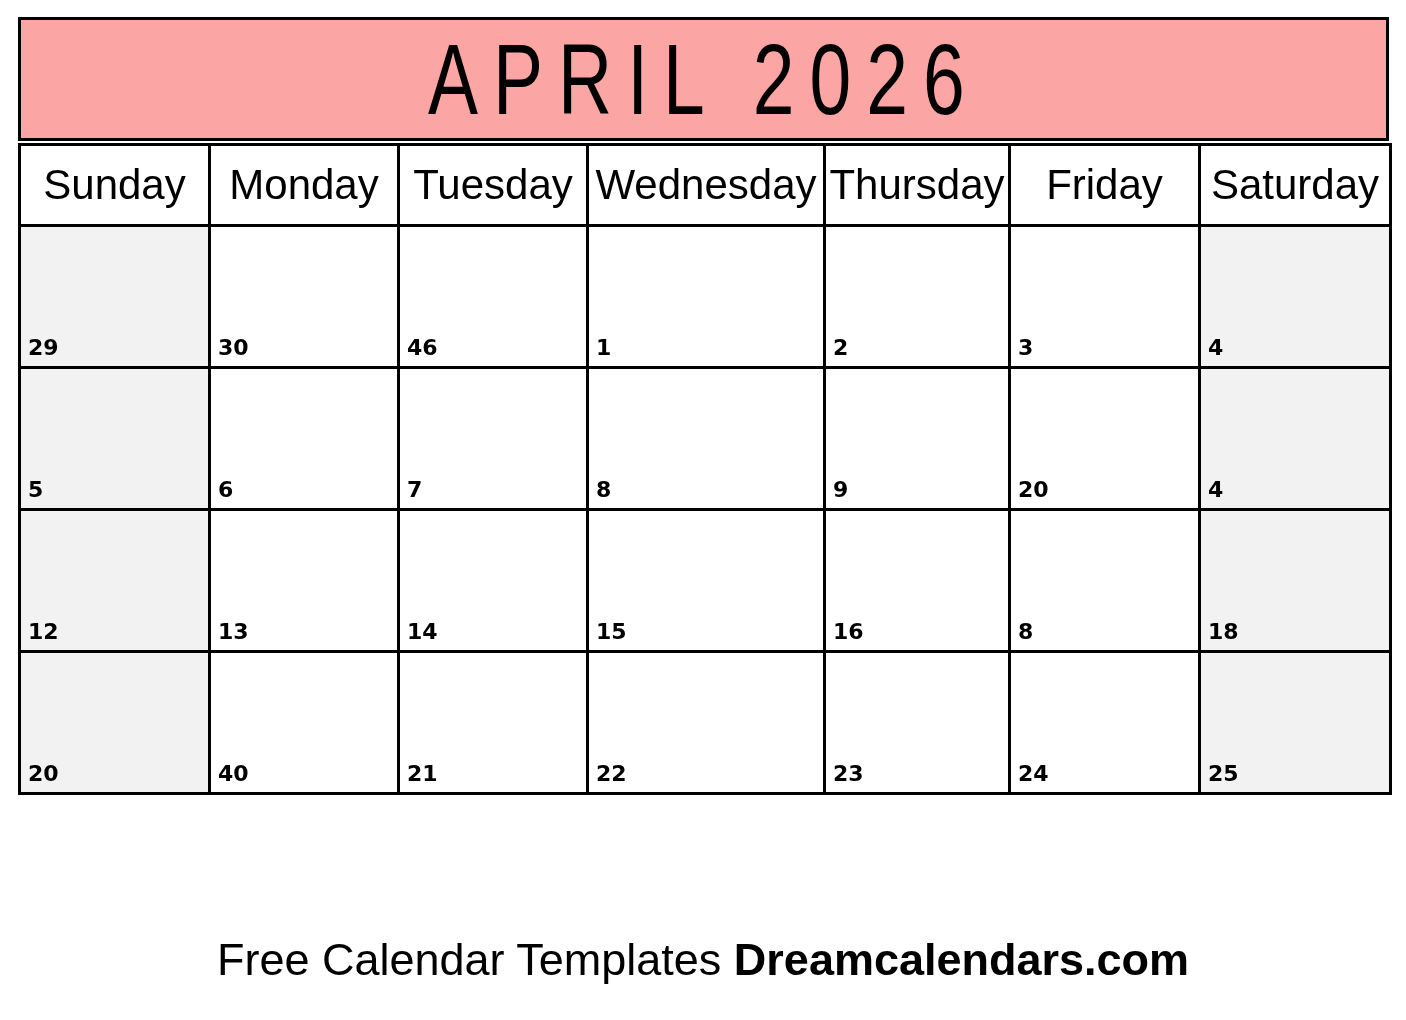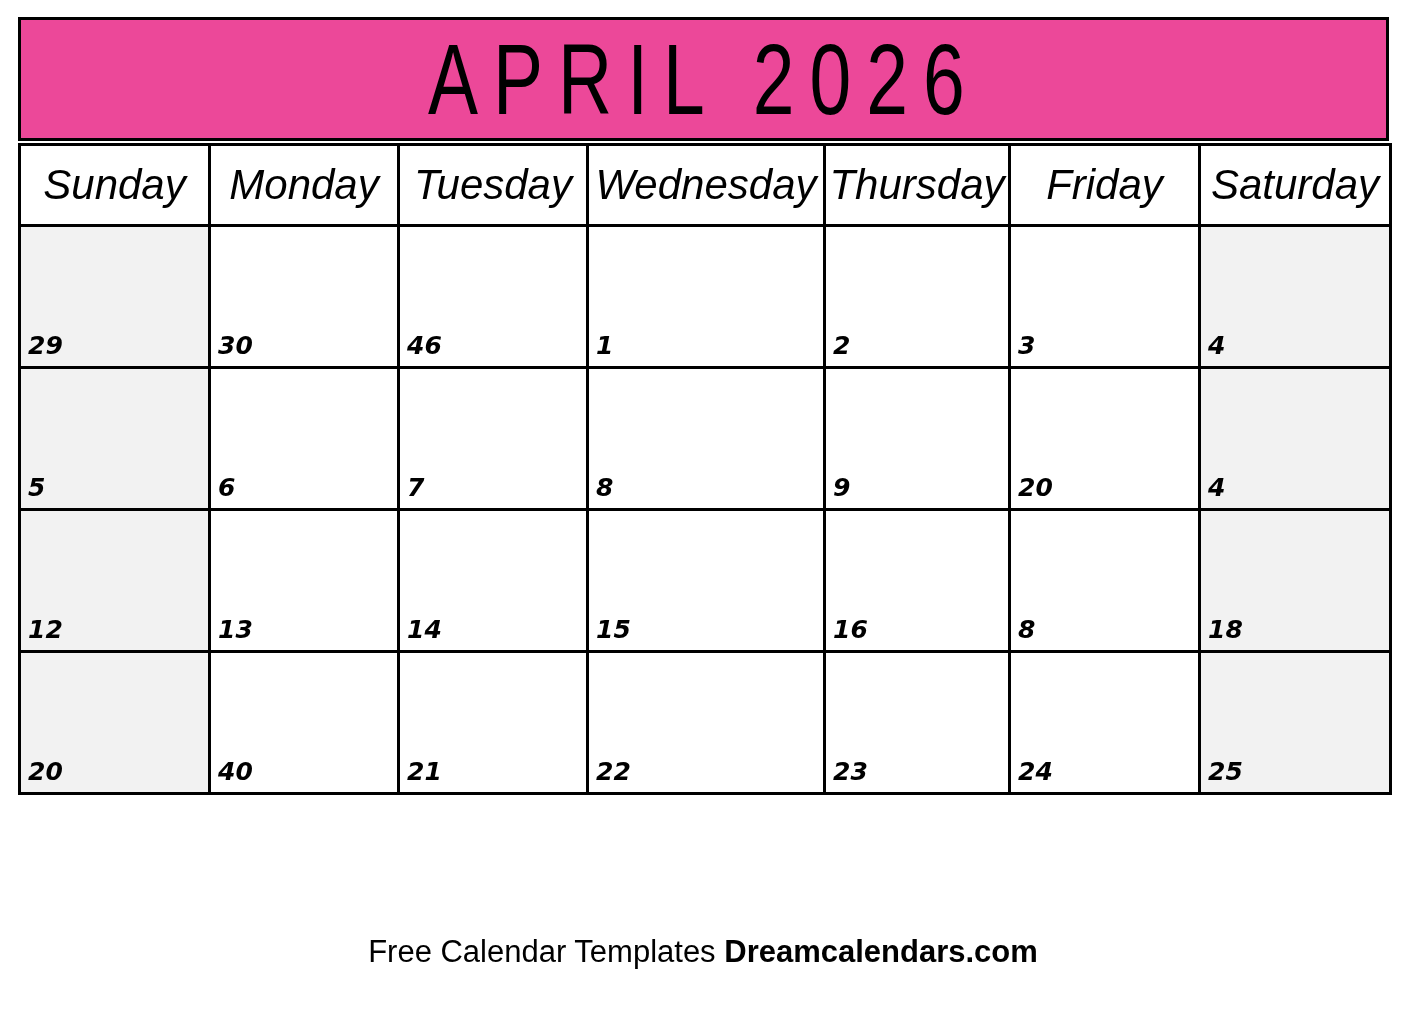--- a/index.html
+++ b/index.html
@@ -21,21 +21,21 @@
     position: absolute;
     left: 18px;
     top: 17px;
     width: 1371px;
     height: 124px;
     border: 3px solid #000000;
     box-sizing: border-box;
     display: flex;
     align-items: center;
     justify-content: center;
-    background: #ec4899;
+    background: #fca5a5;
   }
   .title-text {
     font-family: "Liberation Sans", sans-serif;
     font-size: 100px;
     font-weight: 400;
     line-height: 1;
     letter-spacing: 0.20em;
     white-space: nowrap;
     transform: scaleX(0.75);
     transform-origin: center center;
@@ -43,58 +43,57 @@
 
   
   table.grid {
     position: absolute;
     left: 18px;
     top: 143px;
     width: 1371px;
     border-collapse: collapse;
     table-layout: fixed;
     background: #404040;
-    font-style: italic;
   }
   table.grid th {
     border: 3px solid #000000;
     height: 78px;
     padding: 0;
     font-family: "Liberation Sans", sans-serif;
     font-size: 42px;
     font-weight: 400;
     text-align: center;
     vertical-align: middle;
     background: #ffffff;
     overflow: hidden;
   }
   table.grid td {
     border: 3px solid #000000;
     height: 133px;
     padding: 0 0 6px 7px;
     font-family: "DejaVu Sans", sans-serif;
-    font-size: 25px;
+    font-size: 22px;
     font-weight: bold;
     text-align: left;
     vertical-align: bottom;
     background: #ffffff;
   }
   table.grid td.weekend {
     background: #f2f2f2;
   }
 
   
   .footer {
     position: absolute;
     left: 0;
     top: 934px;
     width: 1406px;
     text-align: center;
     font-family: "Liberation Sans", sans-serif;
-    font-size: 31px;
+    font-size: 45px;
     line-height: 1.15;
     white-space: nowrap;
   }
   .footer .brand {
     font-weight: bold;
   }
 </style>
 </head>
 <body>
 

